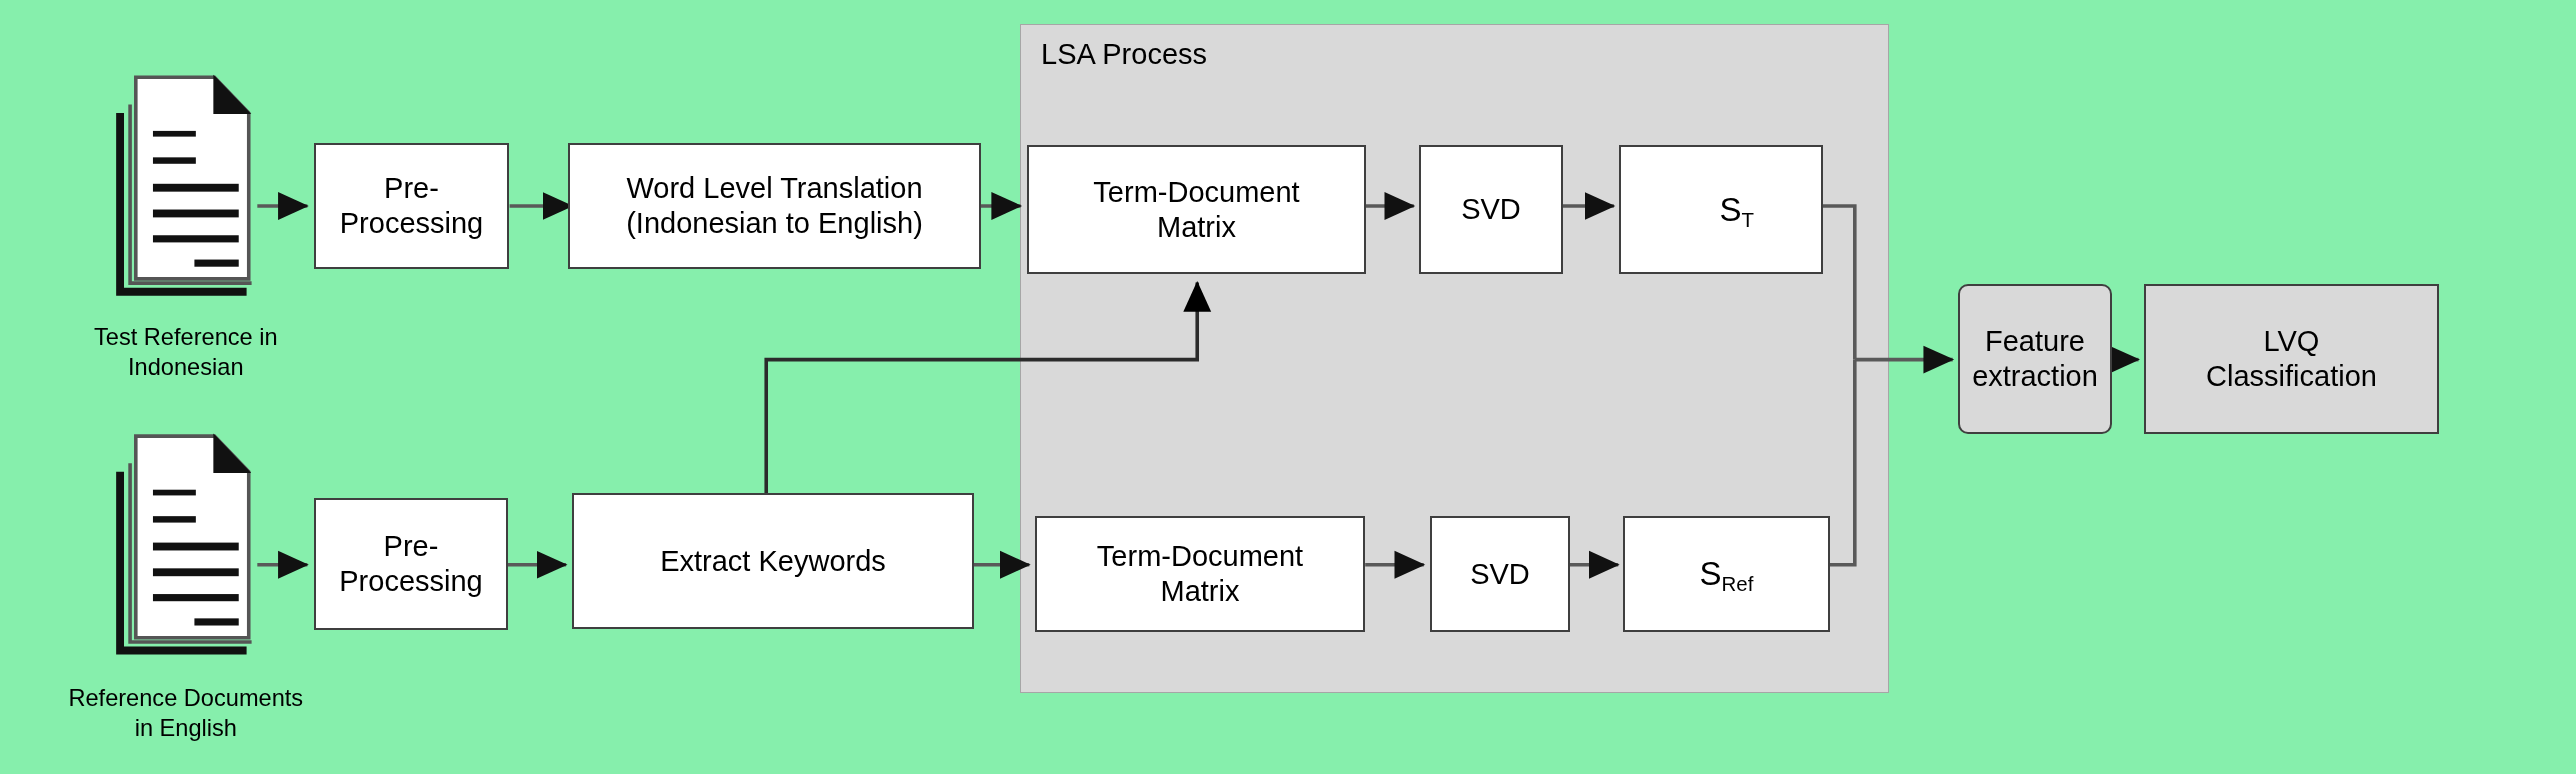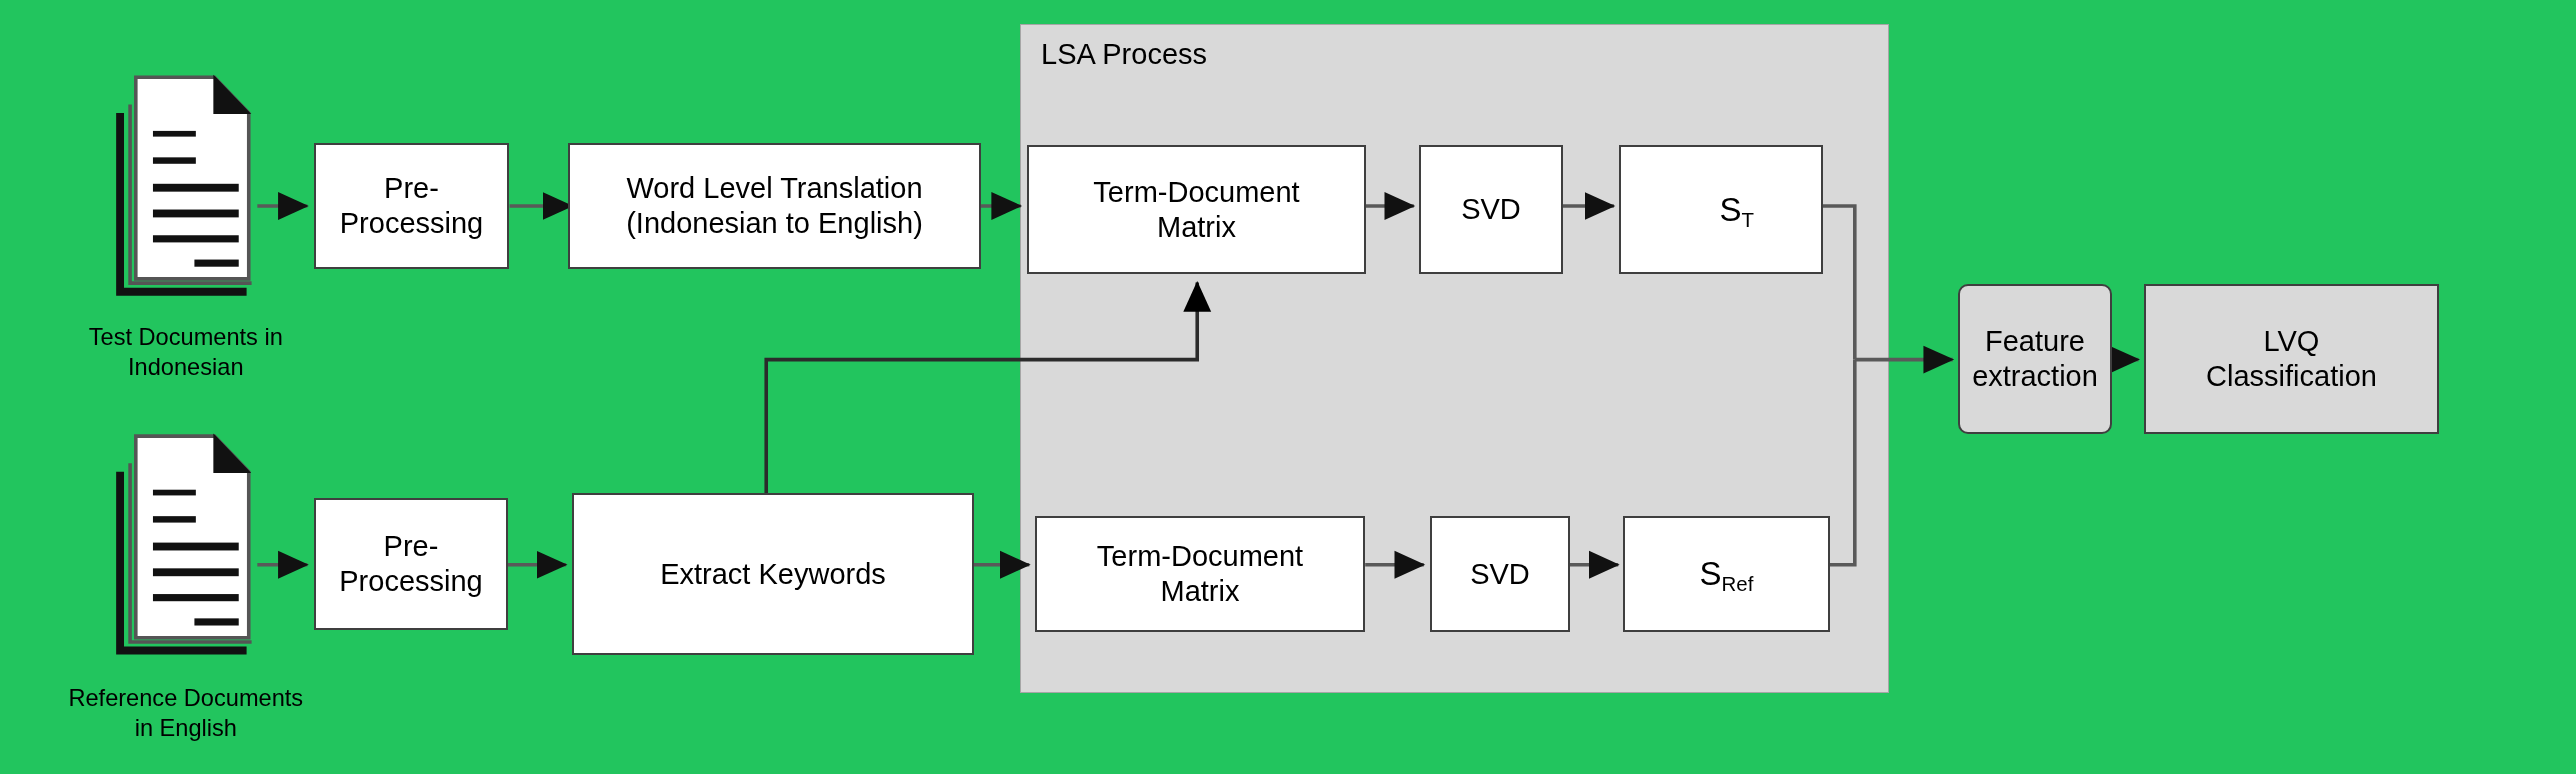--- a/index.html
+++ b/index.html
@@ -10,21 +10,21 @@
   body {
     width: 2576px;
     height: 775px;
     font-family: "Liberation Sans", sans-serif;
     overflow: hidden;
   }
   #diagram-root {
     position: relative;
     width: 2576px;
     height: 775px;
-    background: #22c55e;
+    background: #86efac;
   }
   svg.diagram-svg {
     position: absolute;
     left: 0;
     top: 0;
     width: 2576px;
     height: 775px;
   }
   .node-box {
     position: absolute;
@@ -150,21 +150,21 @@
       <path d="M300,610 L348,660 L300,660 Z" fill="#111111" stroke="#111111" stroke-width="3"></path>
       <rect x="214" y="685" width="60" height="8" fill="#111111"></rect>
       <rect x="214" y="722" width="60" height="9" fill="#111111"></rect>
       <rect x="214" y="759" width="120" height="11" fill="#111111"></rect>
       <rect x="214" y="795" width="120" height="11" fill="#111111"></rect>
       <rect x="214" y="831" width="120" height="10" fill="#111111"></rect>
       <rect x="272" y="865" width="62" height="10" fill="#111111"></rect>
     </g>
   </svg>
 
-  <div class="caption" style="left:14.3px; top:322px; width:343px;">Test Documents in
+  <div class="caption" style="left:14.3px; top:322px; width:343px;">Test Reference in
 Indonesian</div>
   <div class="caption" style="left:14.3px; top:683px; width:343px;">Reference Documents
 in English</div>
 
   <div class="node-box" style="left:314px; top:143px; width:195px; height:126px;">
     <span class="node-label">Pre-
 Processing</span>
   </div>
 
   <div class="node-box" style="left:568px; top:143px; width:413px; height:126px;">
@@ -183,21 +183,21 @@
 
   <div class="node-box" style="left:1619px; top:145px; width:204px; height:129px;padding-left:36px;">
     <span class="sym"><span>S</span><span class="sub">T</span></span>
   </div>
 
   <div class="node-box" style="left:314px; top:498px; width:194px; height:132px;">
     <span class="node-label">Pre-
 Processing</span>
   </div>
 
-  <div class="node-box" style="left:572px; top:493px; width:402px; height:162px;">
+  <div class="node-box" style="left:572px; top:493px; width:402px; height:136px;">
     <span class="node-label">Extract Keywords</span>
   </div>
 
   <div class="node-box" style="left:1035px; top:516px; width:330px; height:116px;">
     <span class="node-label">Term-Document
 Matrix</span>
   </div>
 
   <div class="node-box" style="left:1430px; top:516px; width:140px; height:116px;">
     <span class="node-label">SVD</span>

